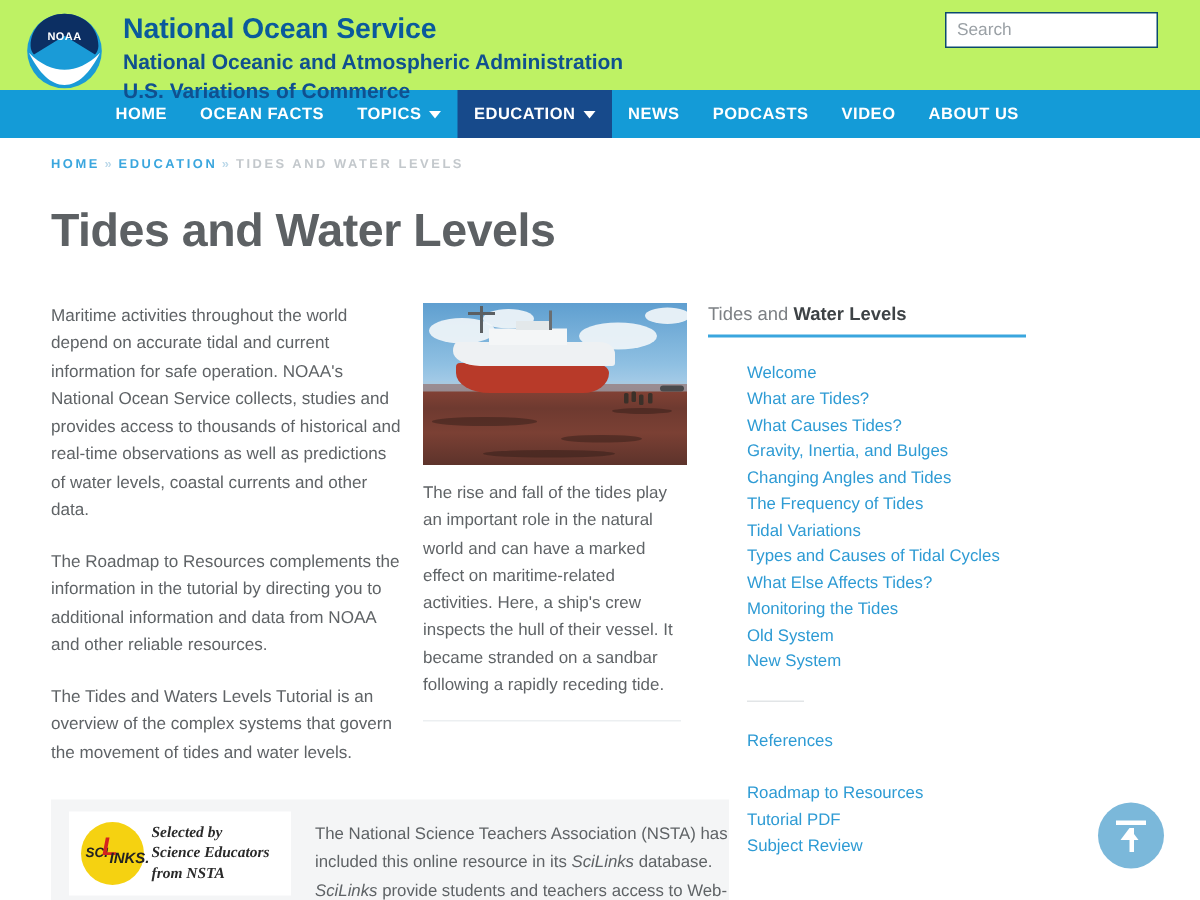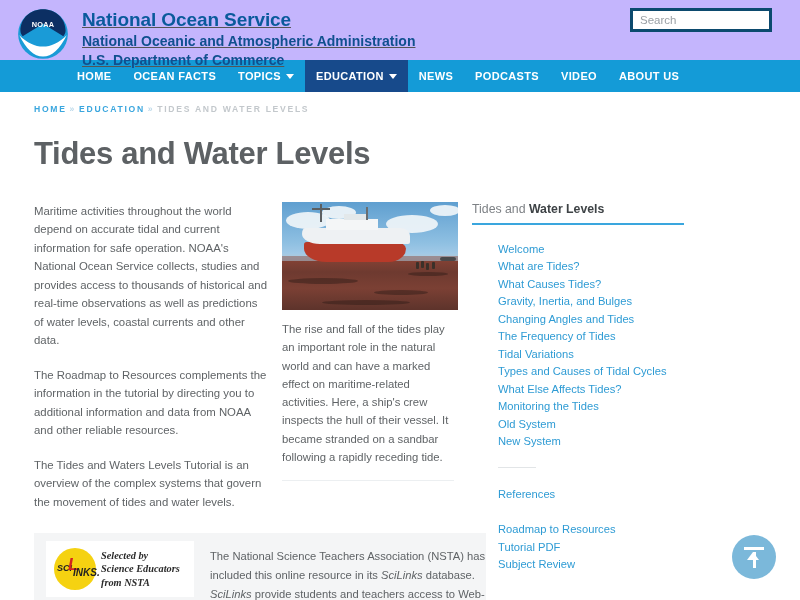--- a/index.html
+++ b/index.html
@@ -8,41 +8,40 @@
     width: 800px; height: 600px;
     overflow: hidden;
     background: #ffffff;
     font-family: "Liberation Sans", sans-serif;
     color: #555555;
   }
 
   
   .site-header {
     height: 60px;
-    background: #c4b5fd;
+    background: #bef264;
     display: flex;
     align-items: flex-start;
     padding: 6px 28px 0 14px;
     position: relative;
-    text-decoration: underline;
   }
   .logo-wrap { width: 58px; height: 52px; flex: none; margin-top: 2px; }
   .brand { margin-left: 10px; padding-top: 4px; }
   .brand-title {
     font-size: 19px; font-weight: bold; color: #0a5a9c;
     letter-spacing: -0.1px; line-height: 1.05;
   }
   .brand-sub {
     font-size: 14px; font-weight: bold; color: #10508f;
     line-height: 1.35; margin-top: 2px;
   }
   .search-box {
     position: absolute; right: 28px; top: 8px;
     width: 142px; height: 24px;
-    border: 3px solid #0c4a6e; background: #fff;
+    border: 1px solid #0c4a6e; background: #fff;
     font-family: "Liberation Sans", sans-serif;
     font-size: 11.5px; color: #8a8f94;
     padding: 0 7px;
   }
   .search-box::placeholder { color: #9aa0a5; }
 
   
   .main-nav {
     height: 32px;
     background: #149bd7;
@@ -291,21 +290,21 @@
       <path d="M50 2 C72 2 90 18 90 40 C90 44 88 48 86 50 L50 28 L14 50 C12 48 10 44 10 40 C10 18 28 2 50 2 Z" fill="#0c2f63"></path>
       <path d="M8 48 C22 62 36 68 50 68 C64 68 78 62 92 48 C80 72 66 86 50 86 C34 86 20 72 8 48 Z" fill="#ffffff"></path>
       <text x="50" y="33" font-family="Liberation Sans, sans-serif" font-size="13" font-weight="bold" fill="#ffffff" text-anchor="middle" letter-spacing="0.5">NOAA</text>
     </svg>
   </div>
 
   <div class="brand">
     <div class="brand-title">National Ocean Service</div>
     <div class="brand-sub">
       <div>National Oceanic and Atmospheric Administration</div>
-      <div>U.S. Department of Commerce</div>
+      <div>U.S. Variations of Commerce</div>
     </div>
   </div>
 
   <input class="search-box" type="text" placeholder="Search" style="">
 </div>
 
 <div class="main-nav" id="nav-root">
     <div class="nav-item">
       <span>HOME</span>
     </div>

